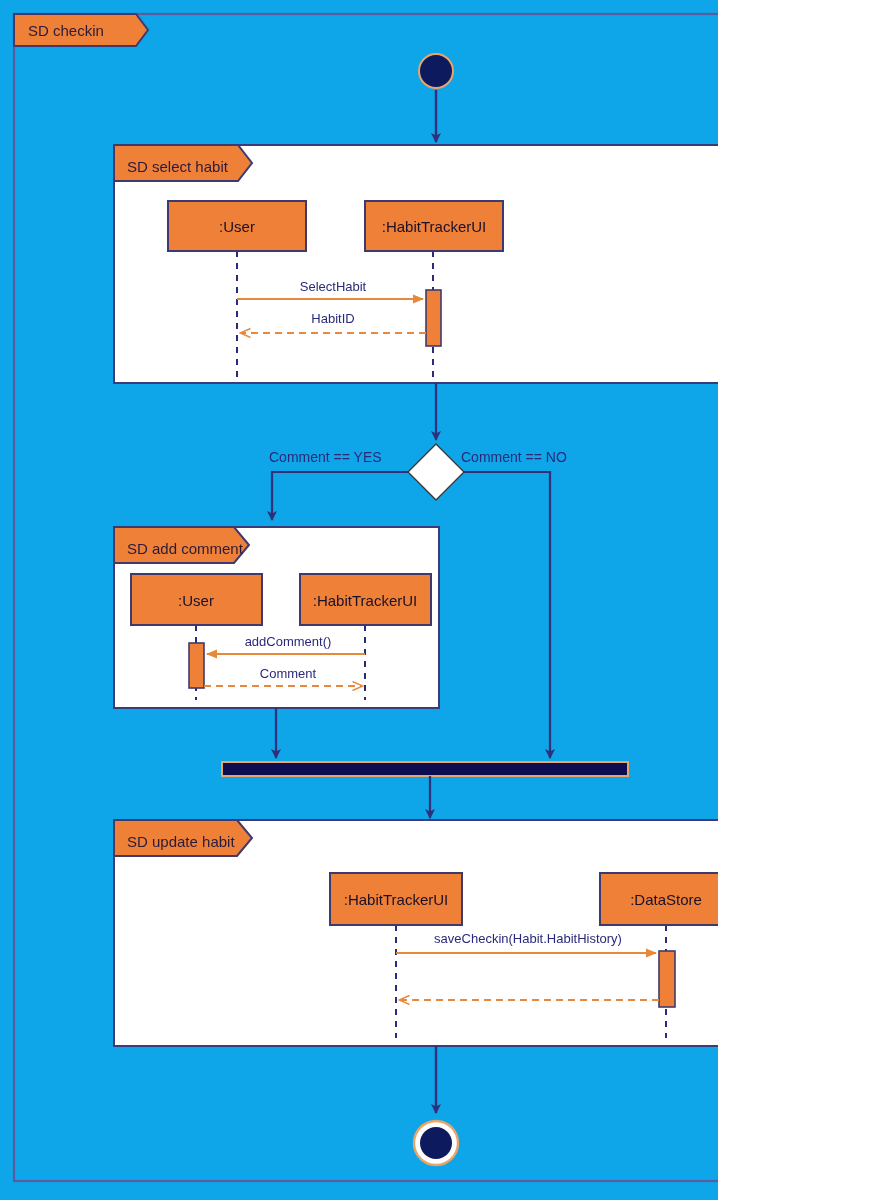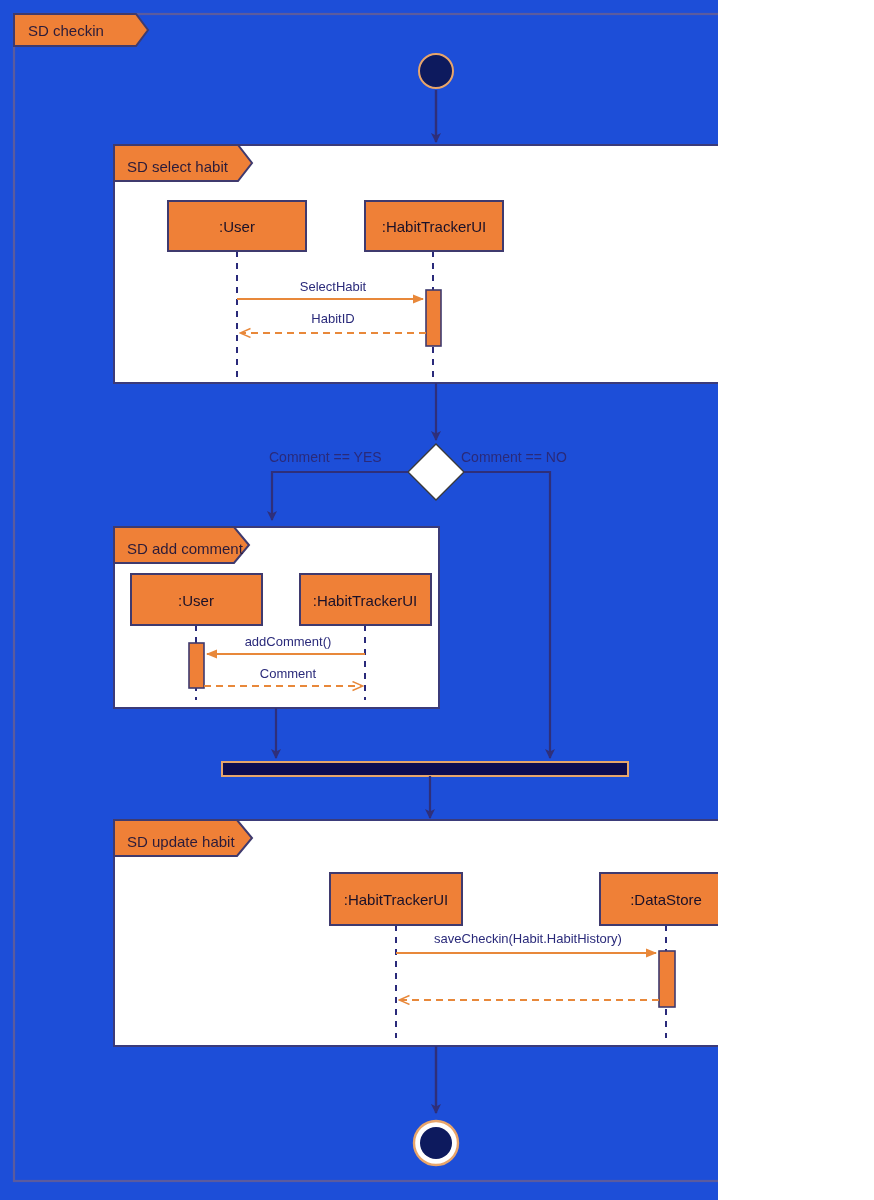--- a/index.html
+++ b/index.html
@@ -7,21 +7,21 @@
     padding: 0;
     background: #ffffff;
   }
   body {
     font-family: "Liberation Sans", sans-serif;
   }
   #stage {
     position: relative;
     width: 718px;
     height: 1200px;
-    background: #1d4ed8;
+    background: #0ea5e9;
     overflow: hidden;
   }
   #stage svg {
     position: absolute;
     left: 0;
     top: 0;
   }
   .frame-label {
     font-family: "Liberation Sans", sans-serif;
     font-size: 15px;

